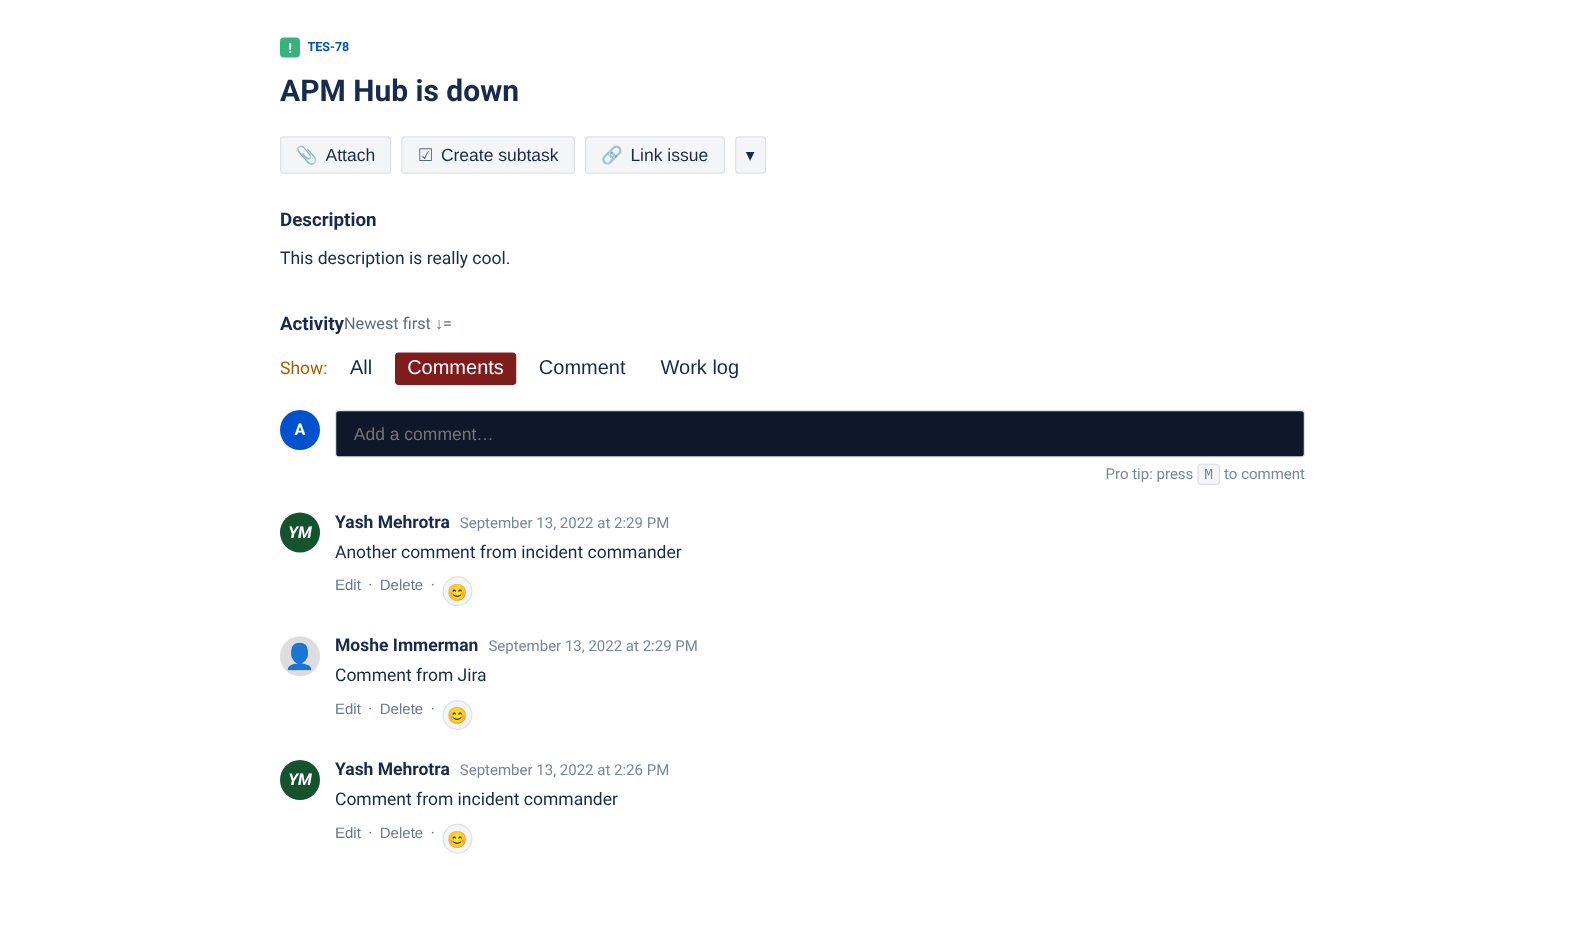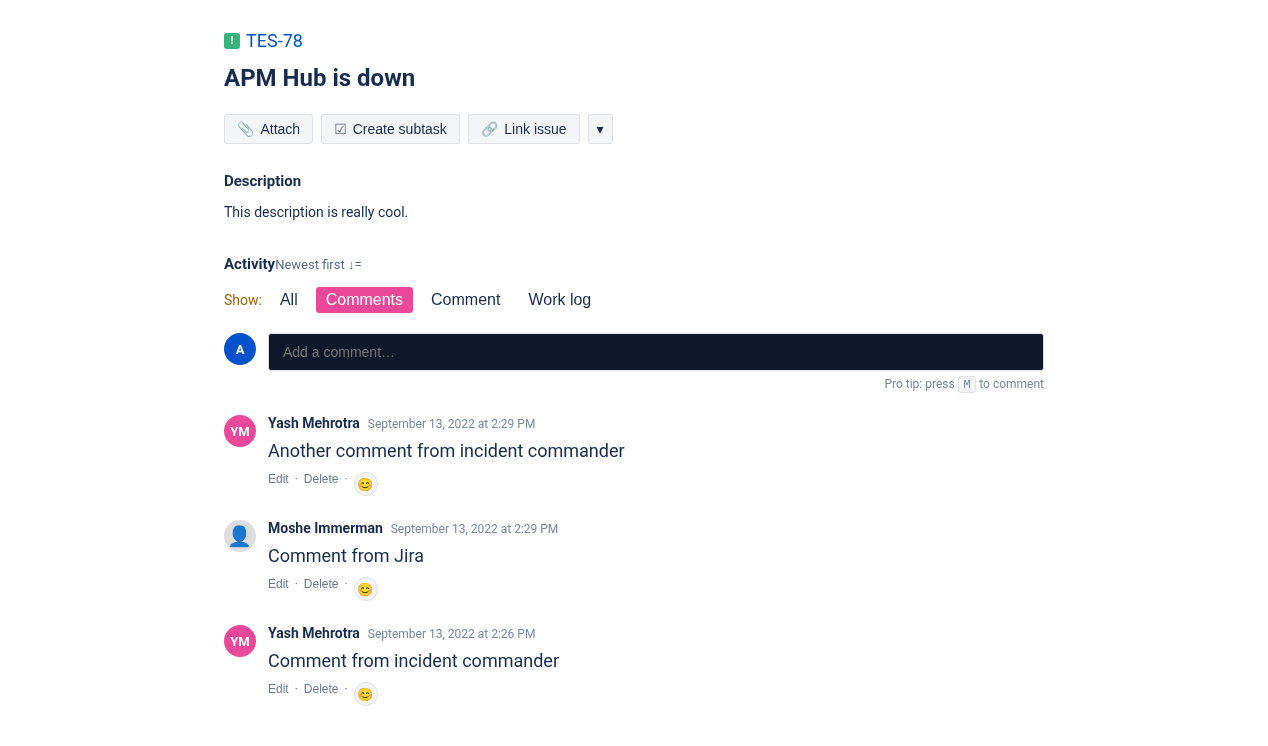--- a/index.html
+++ b/index.html
@@ -31,22 +31,22 @@
       flex-shrink: 0;
     }
     .issue-type-icon::after {
       content: '!';
       color: white;
       font-size: 11px;
       font-weight: bold;
     }
     .issue-key {
       color: #0052cc;
-      font-size: 18px;
-      font-weight: 400;
+      font-size: 10px;
+      font-weight: 700;
       text-decoration: none;
       text-align: center;
     }
     .issue-title {
       font-size: 24px;
       font-weight: 700;
       color: #172b4d;
       margin-bottom: 20px;
       line-height: 1.3;
     }
@@ -130,21 +130,21 @@
     .filter-btn {
       padding: 4px 10px;
       border-radius: 3px;
       border: none;
       background: transparent;
       font-size: 16px;
       color: #172b4d;
       cursor: pointer;
     }
     .filter-btn.active {
-      background: #ec4899;
+      background: #7f1d1d;
       color: #fff;
     }
     .comment-input-row {
       display: flex;
       align-items: flex-start;
       gap: 12px;
       margin-bottom: 6px;
     }
     .avatar {
       width: 32px;
@@ -155,21 +155,22 @@
       justify-content: center;
       font-size: 13px;
       font-weight: 700;
       color: #fff;
       flex-shrink: 0;
     }
     .avatar-a {
       background: #0052cc;
     }
     .avatar-ym {
-      background: #ec4899;
+      background: #14532d;
+      font-style: italic;
     }
     .comment-input {
       flex: 1;
       padding: 10px 14px;
       border: 1px solid #dfe1e6;
       border-radius: 3px;
       font-size: 14px;
       color: #7a869a;
       background: #0f172a;
       cursor: text;
@@ -207,21 +208,21 @@
     .comment-author {
       font-size: 14px;
       font-weight: 700;
       color: #172b4d;
     }
     .comment-time {
       font-size: 12px;
       color: #7a869a;
     }
     .comment-text {
-      font-size: 18px;
+      font-size: 14px;
       color: #172b4d;
       margin-bottom: 8px;
       line-height: 1.5;
     }
     .comment-actions {
       display: flex;
       align-items: flex-start;
       gap: 6px;
     }
     .comment-action-btn {

